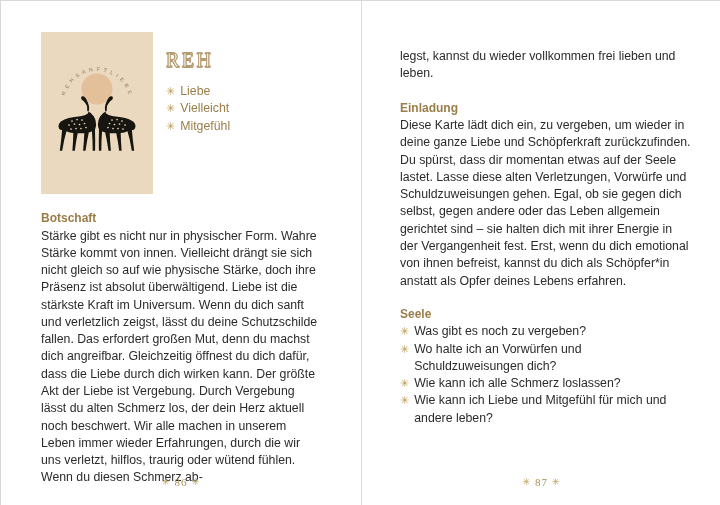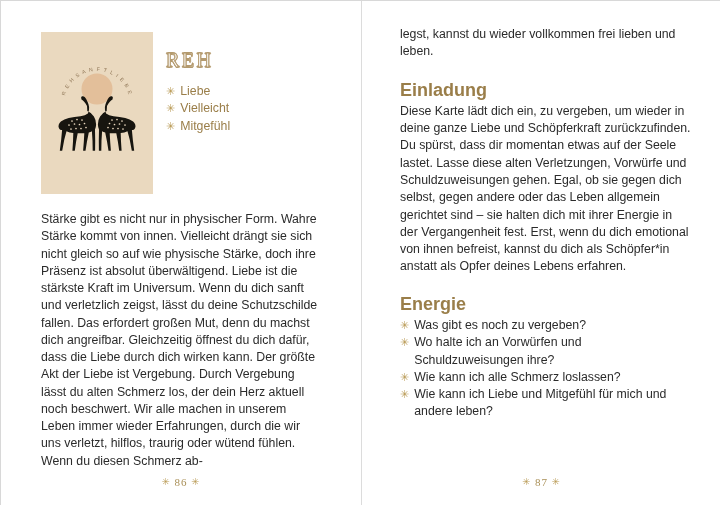--- a/index.html
+++ b/index.html
@@ -30,21 +30,21 @@
     height: 505px;
     background: #dcdcdc;
   }
   .page {
     position: absolute;
     top: 0;
     height: 505px;
     box-sizing: border-box;
   }
   .page-left  { left: 0;     width: 360px; padding: 31px 40px 0 40px; }
-  .page-right { left: 361px; width: 359px; padding: 25px 30px 0 38px; }
+  .page-right { left: 361px; width: 359px; padding: 47px 30px 0 38px; }
 
   
   .card-row {
     display: flex;
     align-items: flex-start;
     gap: 13px;
   }
   .card {
     position: relative;
     width: 112px;
@@ -93,21 +93,21 @@
     color: #b99a55;
     font-size: 11px;
     line-height: 1;
     flex: 0 0 auto;
   }
 
   
   .section { margin-top: 17px; }
   .section:first-of-type { margin-top: 18px; }
   .section-title {
-    font-size: 18px;
+    font-size: 12px;
     font-weight: bold;
     color: #9a7e49;
     margin: 0 0 1px 0;
     line-height: 1.3;
   }
   .body-text {
     font-size: 12.3px;
     color: #2b2b2b;
     line-height: 1.405;
     margin: 0;
@@ -232,49 +232,50 @@
           </li>
           <li>
             <span class="star">✳</span>
             <span>Mitgefühl</span>
           </li>
         </ul>
       </div>
     </div>
 
     <div class="section">
+      <div class="section-title">Botschaft</div>
       <p class="body-text">Stärke gibt es nicht nur in physischer Form. Wahre Stärke kommt von innen. Vielleicht drängt sie sich nicht gleich so auf wie physische Stärke, doch ihre Präsenz ist absolut überwältigend. Liebe ist die stärkste Kraft im Universum. Wenn du dich sanft und verletzlich zeigst, lässt du deine Schutzschilde fallen. Das erfordert großen Mut, denn du machst dich angreifbar. Gleichzeitig öffnest du dich dafür, dass die Liebe durch dich wirken kann. Der größte Akt der Liebe ist Vergebung. Durch Vergebung lässt du alten Schmerz los, der dein Herz aktuell noch beschwert. Wir alle machen in unserem Leben immer wieder Erfahrungen, durch die wir uns verletzt, hilflos, traurig oder wütend fühlen. Wenn du diesen Schmerz ab-</p>
     </div>
 
     <div class="folio">
       <span class="star">✳</span>
       <span>86</span>
       <span class="star">✳</span>
     </div>
   </div>
 
   <div class="page page-right">
 
     <p class="body-text lead">legst, kannst du wieder vollkommen frei lieben und leben.</p>
 
     <div class="section">
       <div class="section-title">Einladung</div>
       <p class="body-text">Diese Karte lädt dich ein, zu vergeben, um wieder in deine ganze Liebe und Schöpferkraft zurückzufinden. Du spürst, dass dir momentan etwas auf der Seele lastet. Lasse diese alten Verletzungen, Vorwürfe und Schuldzuweisungen gehen. Egal, ob sie gegen dich selbst, gegen andere oder das Leben allgemein gerichtet sind – sie halten dich mit ihrer Energie in der Vergangenheit fest. Erst, wenn du dich emotional von ihnen befreist, kannst du dich als Schöpfer*in anstatt als Opfer deines Lebens erfahren.</p>
     </div>
 
     <div class="section">
-      <div class="section-title">Energie</div>
+      <div class="section-title">Seele</div>
       <ul class="q-list">
         <li>
           <span class="star">✳</span>
           <span class="q-text">Was gibt es noch zu vergeben?</span>
         </li>
         <li>
           <span class="star">✳</span>
-          <span class="q-text">Wo halte ich an Vorwürfen und Schuldzuweisungen ihre?</span>
+          <span class="q-text">Wo halte ich an Vorwürfen und Schuldzuweisungen dich?</span>
         </li>
         <li>
           <span class="star">✳</span>
           <span class="q-text">Wie kann ich alle Schmerz loslassen?</span>
         </li>
         <li>
           <span class="star">✳</span>
           <span class="q-text">Wie kann ich Liebe und Mitgefühl für mich und andere leben?</span>
         </li>
       </ul>

